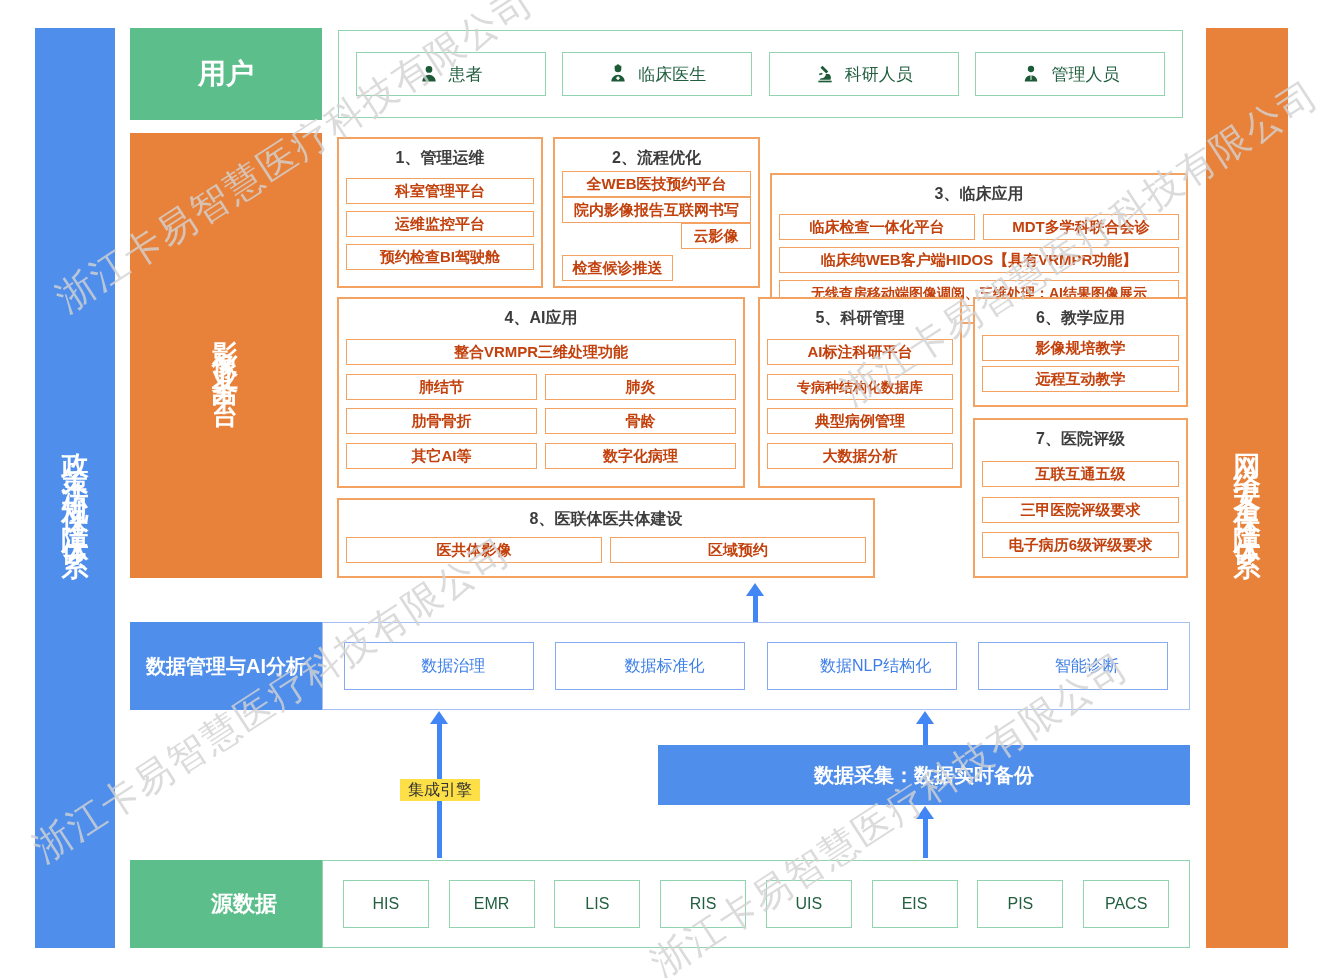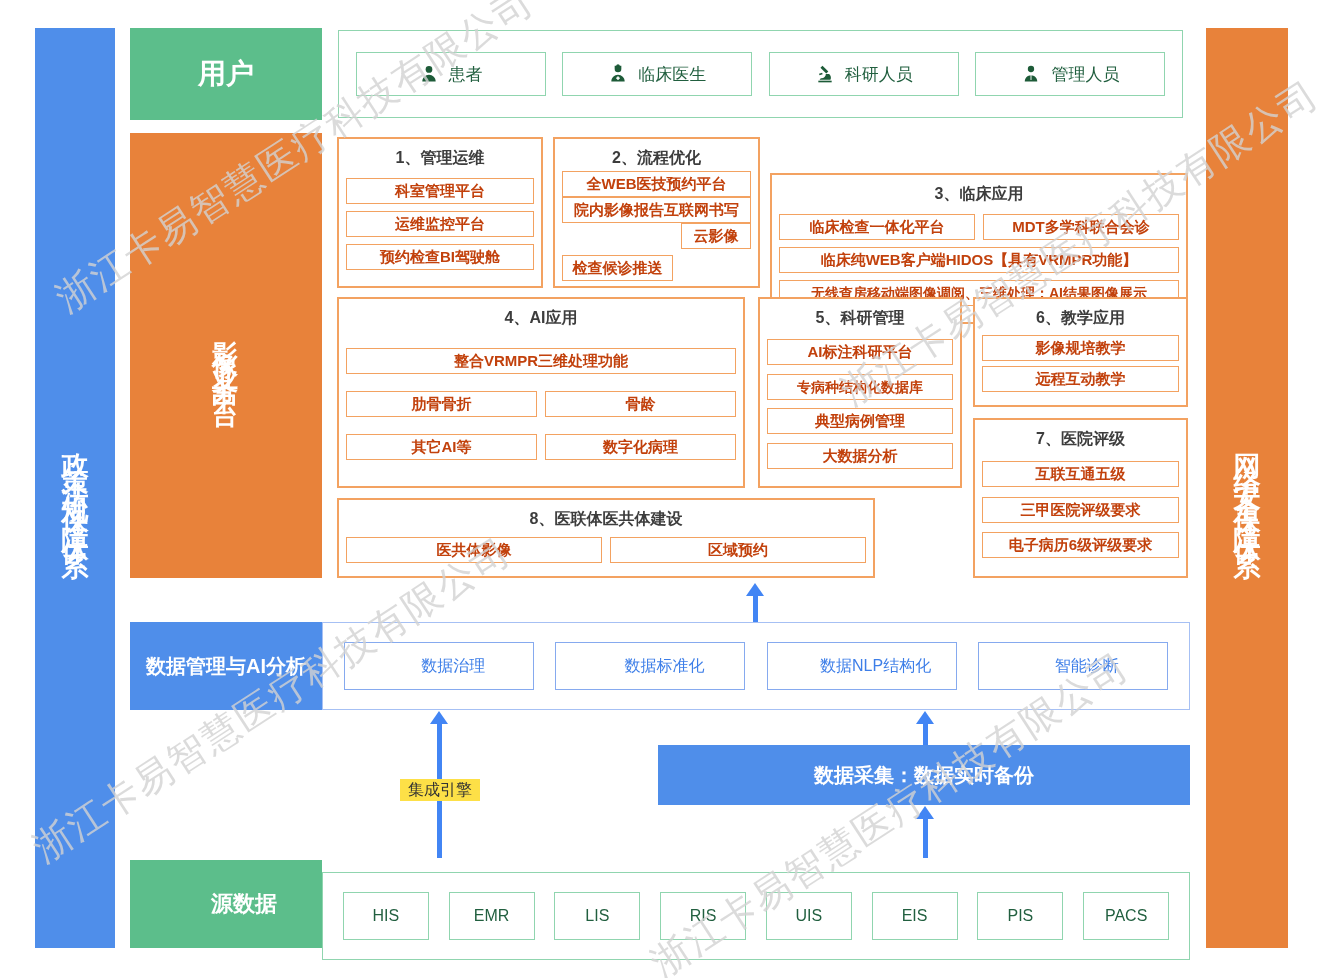--- a/index.html
+++ b/index.html
@@ -51,21 +51,21 @@
   
   .collect-box { position:absolute; left:658px; top:745px; width:532px; height:60px; background:#4f8eea; display:flex; align-items:center; justify-content:center; color:#fff; font-weight:bold; font-size:20px; }
   .engine-label { position:absolute; left:400px; top:771px; width:80px; height:22px; background:#fde047; text-align:center; line-height:22px; font-size:16px; color:#333; z-index:3;margin-top:8px; }
 
   
   .shaft { position:absolute; width:5px; background:#4285f4; }
   .head { position:absolute; width:0; height:0; border-left:9px solid transparent; border-right:9px solid transparent; border-bottom:13px solid #4285f4; }
 
   
   .src-label { top:860px; height:88px; font-size:22px;padding-left:36px; }
-  .src-wrap { position:absolute; left:322px; top:860px; width:868px; height:88px; border:1px solid #90d5af; display:flex; align-items:center; justify-content:space-evenly;margin-top:12px; }
+  .src-wrap { position:absolute; left:322px; top:860px; width:868px; height:88px; border:1px solid #90d5af; display:flex; align-items:center; justify-content:space-evenly; }
   .sitem { width:86px; height:48px; border:1px solid #90d5af; background:#fff; display:flex; align-items:center; justify-content:center; color:#215f3f; font-size:16px; }
 
   
   .wm { position:absolute; white-space:nowrap; font-size:38px; color:rgba(210,210,210,0.8); transform:translate(-50%,-50%) rotate(-33deg); z-index:5; pointer-events:none; letter-spacing:2px; }
 </style>
 </head>
 <body>
 
 <div class="canvas">
 
@@ -150,20 +150,24 @@
       </div>
       <div class="oitem">临床纯WEB客户端HIDOS【具有VRMPR功能】</div>
       <div class="oitem small">无线查房移动端图像调阅、三维处理；AI结果图像展示</div>
     </div>
   </div>
 
   <div class="sec" id="sec4">
     <div class="sec-title">4、AI应用</div>
     <div class="sec-body">
       <div class="oitem">整合VRMPR三维处理功能</div>
+      <div class="orow">
+        <div class="oitem">肺结节</div>
+        <div class="oitem">肺炎</div>
+      </div>
       <div class="orow">
         <div class="oitem">肋骨骨折</div>
         <div class="oitem">骨龄</div>
       </div>
       <div class="orow">
         <div class="oitem">其它AI等</div>
         <div class="oitem">数字化病理</div>
       </div>
     </div>
   </div>

